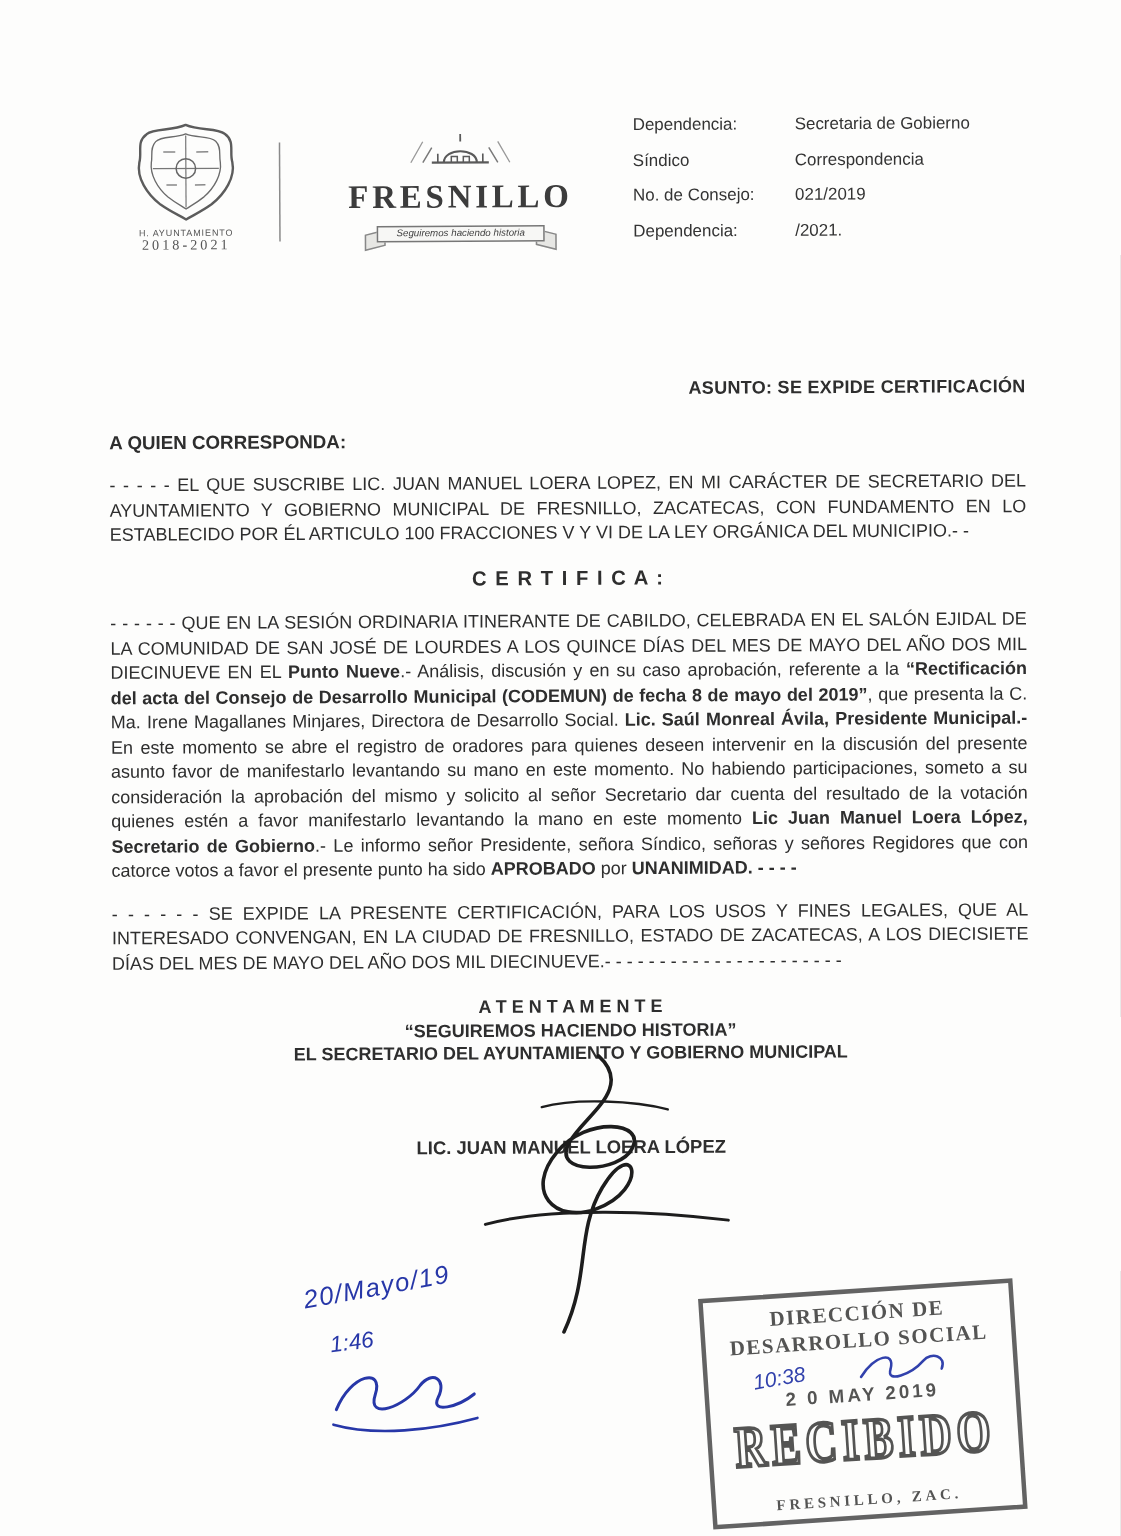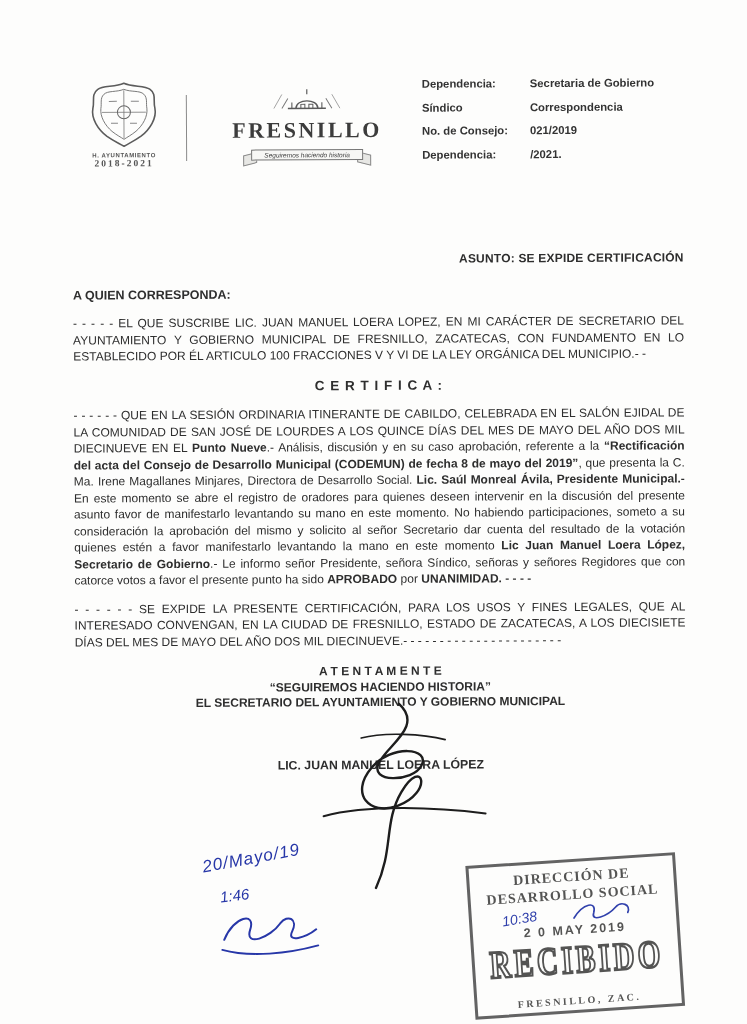--- a/index.html
+++ b/index.html
@@ -5,39 +5,39 @@
   html,body { margin:0; padding:0; background:#d9d9d9; }
   .page {
     position:relative; width:747px; height:1024px; margin:0 auto;
     background:#fdfdfc; color:#2e2e2e; overflow:hidden;
     font-family:"Liberation Sans", sans-serif;
   }
   .scan { position:absolute; inset:0; transform:rotate(-0.3deg); }
 
   
   .header { position:relative; height:185px; }
-  .seal { position:absolute; left:84px; top:80px; width:84px; text-align:center; color:#555;font-weight:bold; }
+  .seal { position:absolute; left:84px; top:80px; width:84px; text-align:center; color:#555; }
   .seal-cap1 { font-size:6px; letter-spacing:.6px; margin-top:1px; }
   .seal-cap2 { font-size:9.5px; letter-spacing:2px; font-family:"Liberation Serif",serif; }
   .header-divider { position:absolute; left:188px; top:94px; width:1px; height:66px; background:#8a8a8a; }
   .logo { position:absolute; left:200px; top:86px; width:218px; text-align:center; }
   .logo-title { font-family:"Liberation Serif",serif; font-weight:bold; font-size:22px; letter-spacing:2.5px; color:#3c3c3c; margin-top:1px; }
   .logo-ribbon {
     position:relative; display:inline-block; margin-top:2px; padding:1px 12px;
     border:1px solid #777; background:#f7f7f5; font-size:6.5px; font-style:italic; color:#3f3f3f;
   }
   .logo-ribbon:before,.logo-ribbon:after{
     content:""; position:absolute; top:3px; width:12px; height:9px; background:#e7e7e4; border:1px solid #888; z-index:-1;
   }
   .logo-ribbon:before{ left:-9px; transform:skewY(-14deg); }
   .logo-ribbon:after{ right:-9px; transform:skewY(14deg); }
   .fields { position:absolute; left:424px; top:78px; width:300px; font-size:11.3px; color:#333; }
   .field-row { display:flex; margin-bottom:11.5px; }
-  .field-label { font-weight:bold; width:96px; flex:0 0 96px; }
-  .field-value { padding-left:12px;font-weight:bold; }
+  .field-label { font-weight:normal; width:96px; flex:0 0 96px; }
+  .field-value { padding-left:12px; }
 
   
   .content { padding:0 62px 0 74px; font-size:12px; line-height:16.5px; }
   .subject { margin-top:66px; text-align:right; font-weight:bold; font-size:12px; letter-spacing:.2px; }
   .salutation { margin-top:18px; font-weight:bold; font-size:12.5px; }
   .para { margin-top:12px; text-align:justify; }
   .certifica { margin-top:14px; text-align:center; font-weight:bold; font-size:13.5px; letter-spacing:1px; }
   .sig-block { margin-top:15px; text-align:center; font-weight:bold; font-size:12px; line-height:15.5px; }
   .sig-name { margin-top:46px; text-align:center; font-weight:bold; font-size:12.3px; }
   .bseg { font-weight:bold; }

